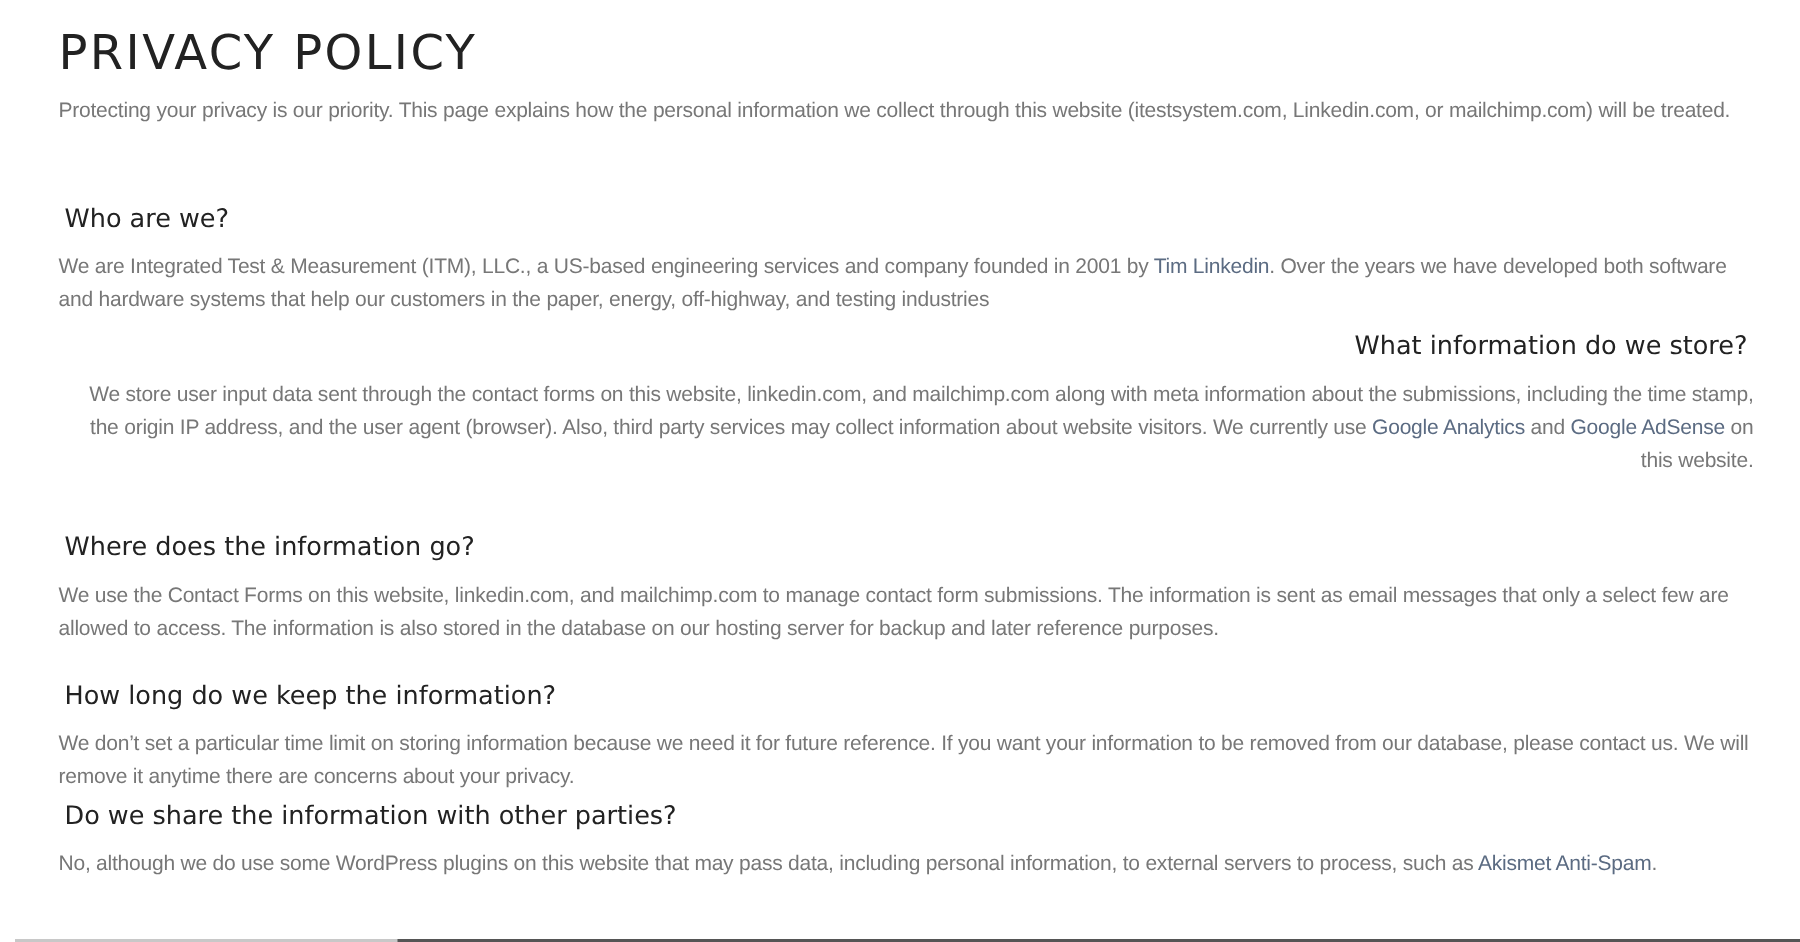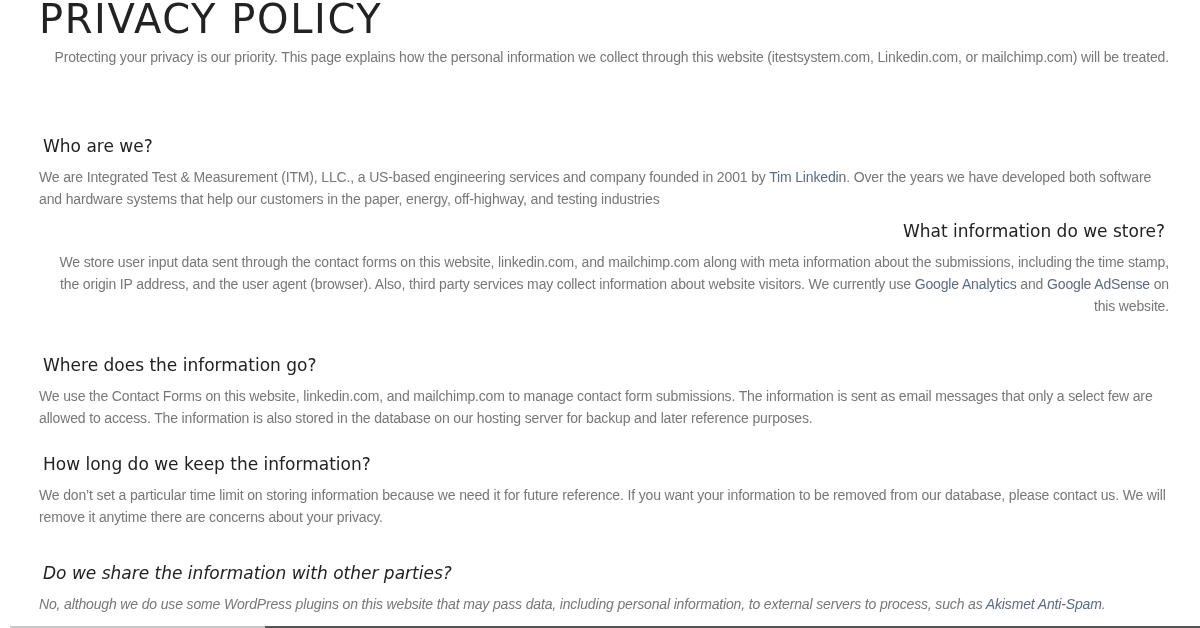--- a/index.html
+++ b/index.html
@@ -15,34 +15,34 @@
       font-family: "Liberation Sans", "DejaVu Sans", sans-serif;
     }
     .content {
       position: absolute;
       left: 39px;
       top: 0;
       width: 1130px;
     }
     .page-title {
       margin: 0;
-      font-size: 40px;
+      padding-top: 16px;
+      font-size: 32px;
       line-height: 38px;
       letter-spacing: 1.6px;
       font-weight: 400;
       color: #222222;
       font-family: "DejaVu Sans", "Liberation Sans", sans-serif;
     }
     .intro {
       margin: 8px 0 0 0;
       font-size: 14px;
       line-height: 22px;
       color: #777777;
       letter-spacing: -0.15px;
-      text-align: right;
     }
     .section-heading {
       margin: 4px;
       font-size: 17px;
       line-height: 22px;
       font-weight: 400;
       color: #222222;
       font-family: "DejaVu Sans", "Liberation Sans", sans-serif;
     }
     .section-body {
@@ -55,21 +55,21 @@
     .link {
       color: #5b6b82;
       text-decoration: none;
       cursor: pointer;
     }
     .section { position: absolute; left: 0; width: 1130px; }
     .s1 { top: 131px; }
     .s2 { top: 216px; text-align: right; }
     .s3 { top: 350px; }
     .s4 { top: 449px; }
-    .s5 { top: 558px; font-style: italic; }
+    .s5 { top: 529px; }
     .scrollbar-track {
       position: absolute;
       left: 10px;
       right: 0;
       top: 626px;
       height: 2px;
       background: #c8c8c8;
     }
     .scrollbar-thumb {
       position: absolute;

